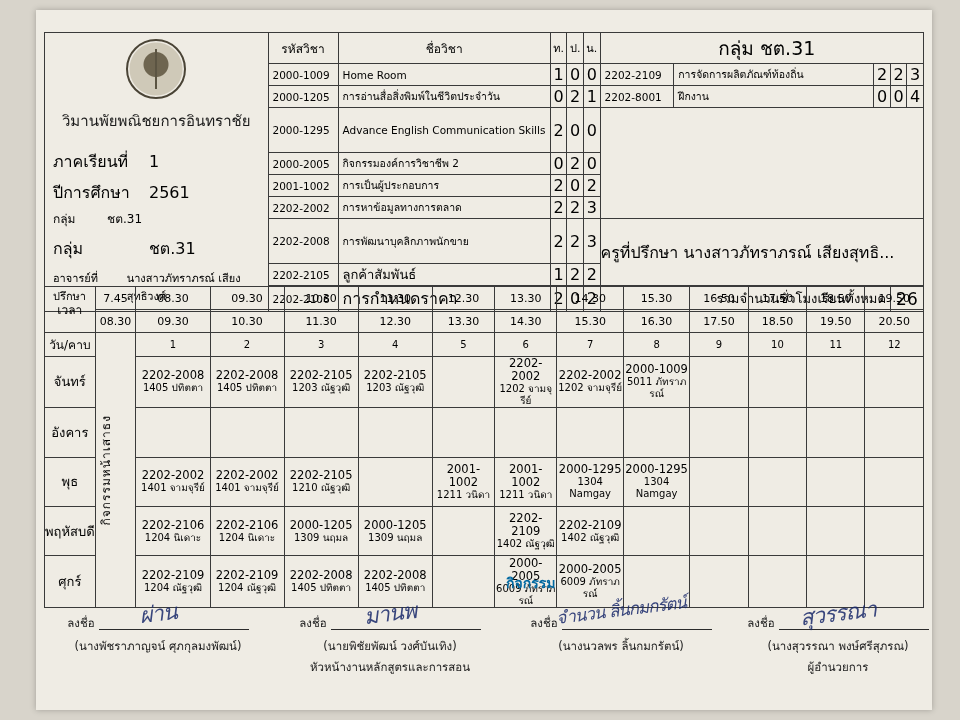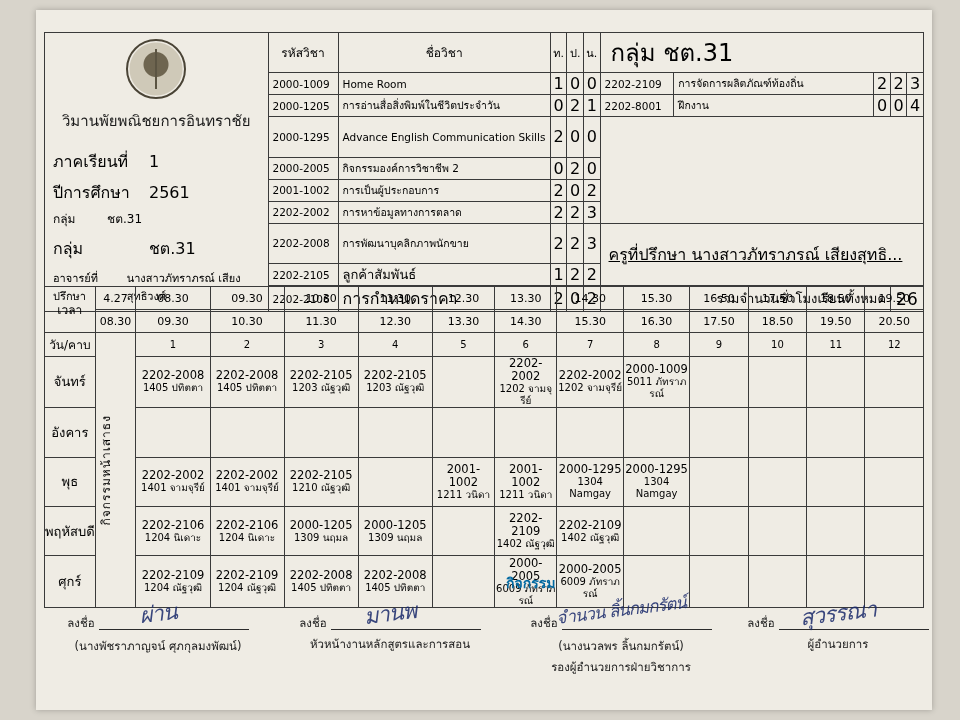--- a/index.html
+++ b/index.html
@@ -42,21 +42,21 @@
   .schoolname{font-size:15px;text-align:center;color:#1b1b1b;margin-top:10px;}
   .small{font-size:11px;}
 
   #leftinfo{padding:6px 8px;}
   #leftinfo .ln{display:flex;align-items:baseline;margin-top:6px;}
   #leftinfo .k{width:96px;font-size:16px;}
   #leftinfo .v{font-size:16px;}
   #leftinfo .k2{width:54px;font-size:12px;}
   #leftinfo .v2{font-size:12px;}
 
-  .grptitle{font-size:24px;padding-left:10px;}
+  .grptitle{font-size:19px;padding-left:10px;text-align:center;}
   .advisor{font-size:16px;}
   .totaltxt{font-size:13px;}
   .totalnum{font-size:17px;}
 
   
   #tt{left:8px;top:276px;width:880px;height:322px;}
   #tt table{width:100%;height:100%;font-size:10px;}
   #tt td{height:22px;}
   .thead td{font-size:11px;}
   .daycell{font-size:13px;width:46px;}
@@ -187,21 +187,21 @@
         <td class="c">2</td>
         <td class="c">3</td>
       </tr>
 
       <tr>
         <td class="l" style="font-size:10.5px;height:21px;">2202-2008</td>
         <td class="l" style="font-size:10.5px;">การพัฒนาบุคลิกภาพนักขาย</td>
         <td class="c">2</td>
         <td class="c">2</td>
         <td class="c">3</td>
-        <td colspan="5" rowspan="2" class="l advisor" style="padding-left:8px;text-decoration:underline;">ครูที่ปรึกษา  นางสาวภัทราภรณ์   เสียงสุทธิ...</td>
+        <td colspan="5" rowspan="2" class="l advisor" style="padding-left:0;">ครูที่ปรึกษา  นางสาวภัทราภรณ์   เสียงสุทธิ...</td>
       </tr>
 
       <tr>
         <td class="l" style="font-size:10.5px;height:21px;">2202-2105</td>
         <td class="l" style="font-size:13px;">ลูกค้าสัมพันธ์</td>
         <td class="c">1</td>
         <td class="c">2</td>
         <td class="c">2</td>
       </tr>
 
@@ -217,21 +217,21 @@
     </tbody>
       </table>
   </div>
 
   <div class="blk" id="tt">
     <table>
 
       <tbody>
           <tr class="thead">
         <td class="c" rowspan="2" style="width:46px;font-size:12px;">เวลา</td>
-        <td class="c" style="width:40px;height:20px;">4.27</td>
+        <td class="c" style="width:40px;height:20px;">7.45</td>
         <td class="c" style="width:74px;">08.30</td>
         <td class="c" style="width:74px;">09.30</td>
         <td class="c" style="width:74px;">10.30</td>
         <td class="c" style="width:74px;">11.30</td>
         <td class="c" style="width:62px;">12.30</td>
         <td class="c" style="width:62px;">13.30</td>
         <td class="c" style="width:66px;">14.30</td>
         <td class="c" style="width:66px;">15.30</td>
         <td class="c" style="width:58px;">16.50</td>
         <td class="c" style="width:58px;">17.50</td>
@@ -496,36 +496,37 @@
       </div>
       <div class="nm">(นางพัชราภาญจน์ ศุภกุลมงพัฒน์)</div>
     </div>
 
     <div class="sgcol" style="left:222px;width:232px;">
       <div class="sgline" style="position:relative;">
         <span class="sgl">ลงชื่อ</span>
         <span class="rule"></span>
         <span class="scribble">มานพ</span>
       </div>
+      <div class="nm">(นายพิชัยพัฒน์ วงศ์บันเทิง)</div>
       <div class="pos">หัวหน้างานหลักสูตรและการสอน</div>
     </div>
 
     <div class="sgcol" style="left:458px;width:222px;">
       <div class="sgline" style="position:relative;">
         <span class="sgl">ลงชื่อ</span>
         <span class="rule"></span>
         <span class="scribble" style="font-size:17px;">จำนวน ลิ้นกมกรัตน์</span>
       </div>
       <div class="nm">(นางนวลพร ลิ้นกมกรัตน์)</div>
-      <div class="pos">รองผู้อำนวยการฝ่ายวิชาการ</div>
     </div>
 
     <div class="sgcol" style="left:686px;width:200px;">
       <div class="sgline" style="position:relative;">
         <span class="sgl">ลงชื่อ</span>
         <span class="rule"></span>
         <span class="scribble">สุวรรณา</span>
       </div>
+      <div class="nm">(นางสุวรรณา พงษ์ศรีสุภรณ)</div>
       <div class="pos">ผู้อำนวยการ</div>
     </div>
   </div>
 
 </div>
 
 </body></html>

